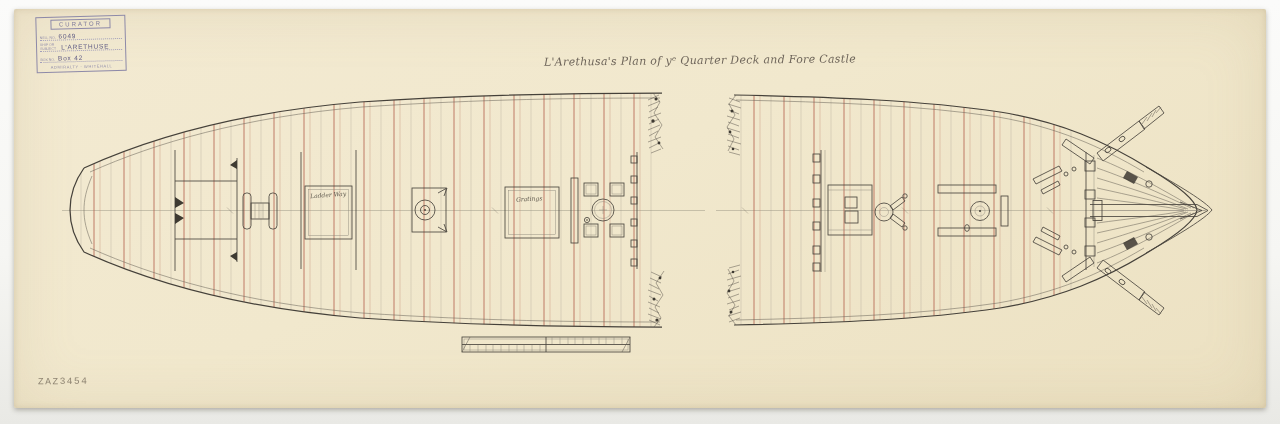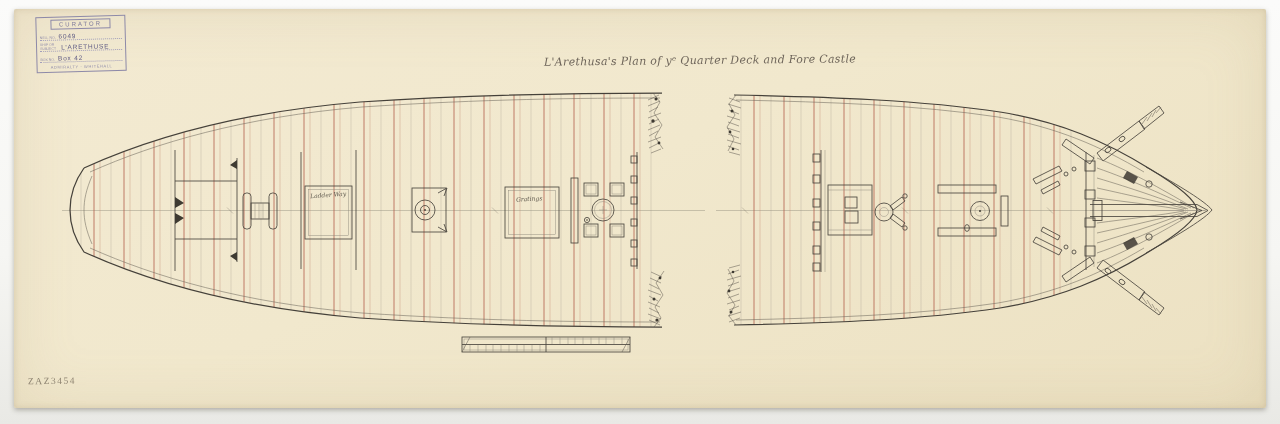--- a/index.html
+++ b/index.html
@@ -27,22 +27,22 @@
   .stamp-label{font-size:3.5px;max-width:18px;line-height:1.15;text-transform:uppercase;color:#938fab;}
   .stamp-value{font-size:6.5px;color:#5f5b84;letter-spacing:.8px;}
   .stamp-footer{font-size:4px;text-align:center;letter-spacing:.6px;margin-top:2px;color:#938fab;white-space:nowrap;overflow:hidden;}
 
   .plan-title{position:absolute;left:520px;top:54px;width:360px;text-align:center;
          font-family:"DejaVu Serif",serif;font-style:italic;font-size:11px;color:#6e655a;
          letter-spacing:.3px;transform:rotate(-.6deg);}
   .deck-label{position:absolute;font-family:"DejaVu Serif",serif;font-style:italic;font-size:6px;color:#5f594e;white-space:nowrap;}
   .deck-label.ladder{left:310px;top:191px;transform:rotate(-4deg);}
   .deck-label.grate{left:516px;top:195px;transform:rotate(-3deg);}
-  .catalogue{position:absolute;left:28px;top:376px;font-size:9.5px;letter-spacing:1.5px;color:#8d8371;
-         transform:rotate(-.8deg);font-family:Liberation Serif, serif;}
+  .catalogue{position:absolute;left:38px;top:376px;font-size:9.5px;letter-spacing:1.5px;color:#8d8371;
+         transform:rotate(-.8deg);font-family:Liberation Mono, monospace;}
 </style>
 </head>
 <body>
 
 <div class="canvas">
   <div class="paper"></div>
 
   <svg class="plan" viewBox="0 0 1280 424">
     <defs>
       <clipPath id="clipL">

